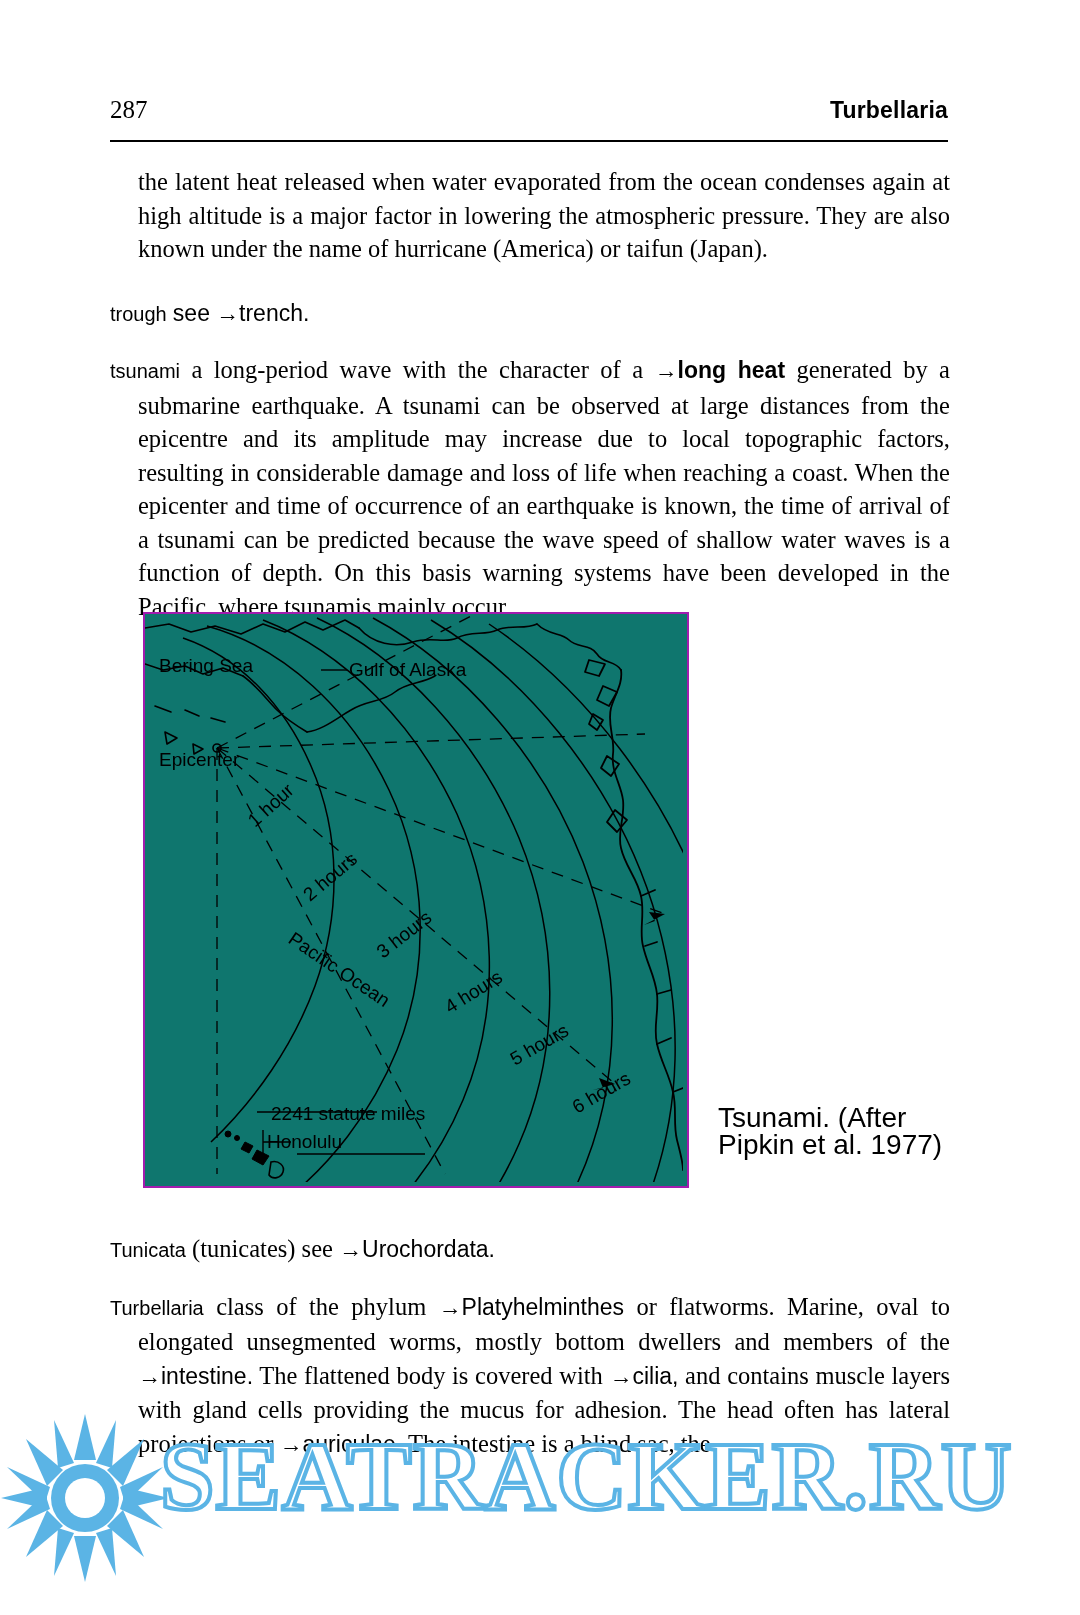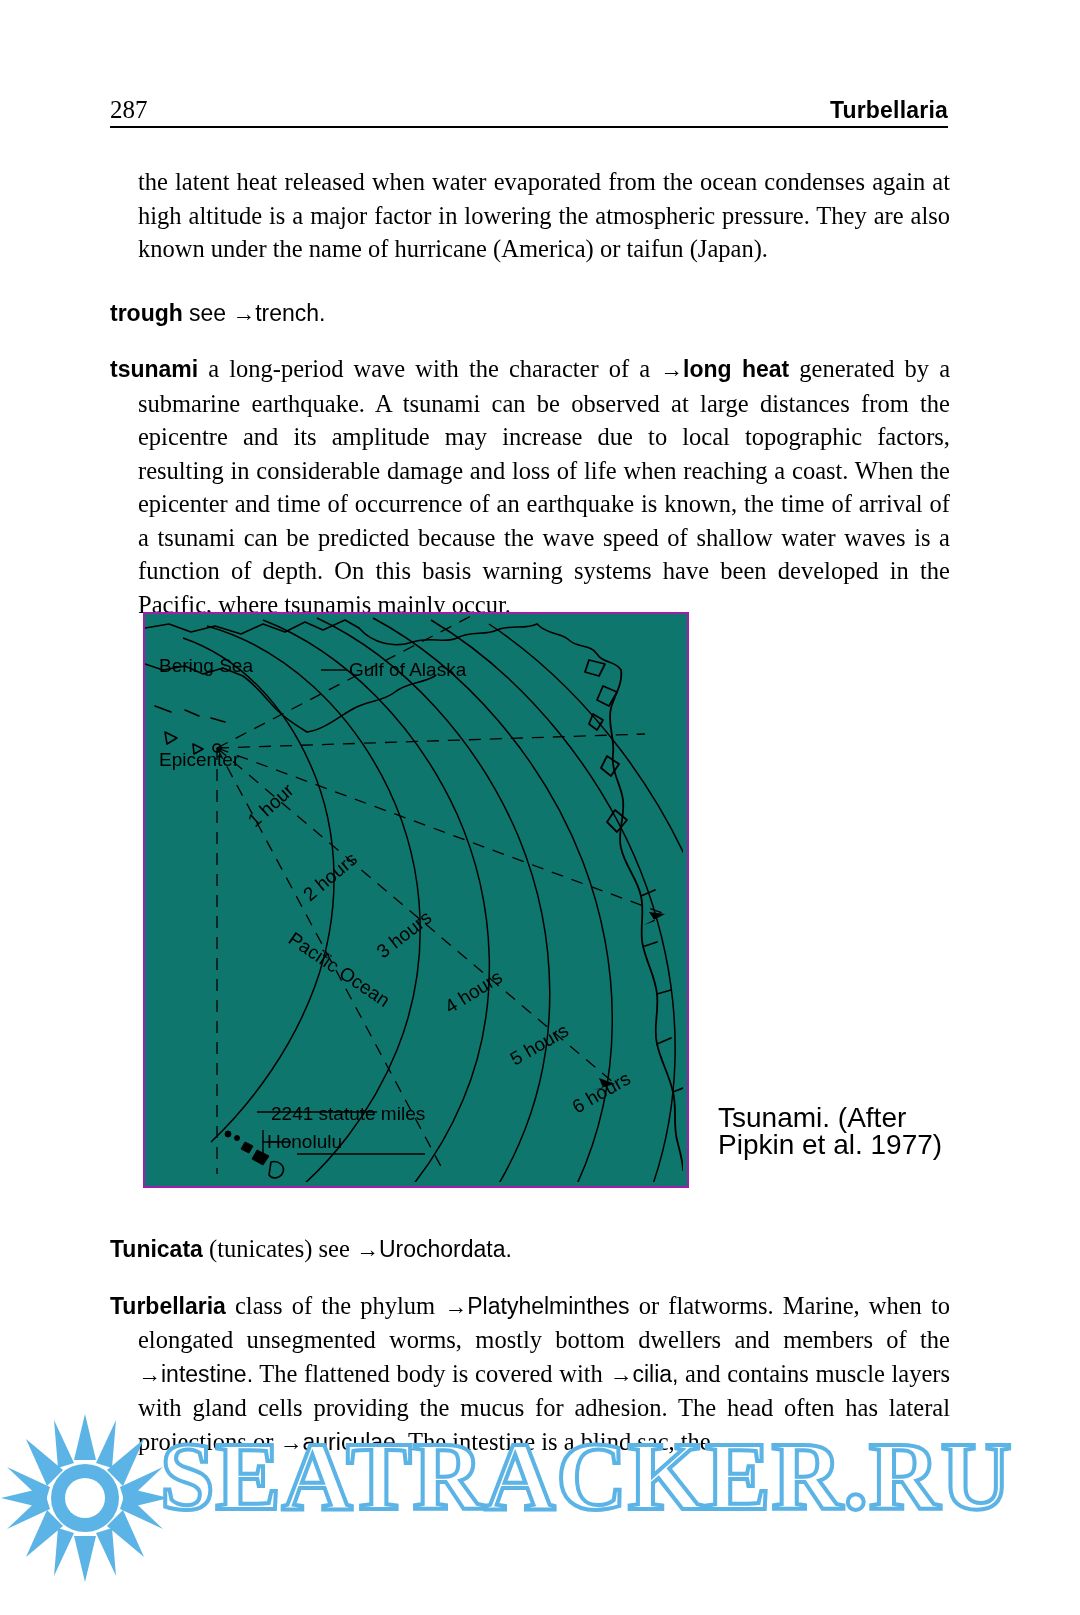--- a/index.html
+++ b/index.html
@@ -26,21 +26,21 @@
   
   .header {
     position: absolute;
     left: 110px;
     top: 96px;
     width: 838px;
     display: flex;
     align-items: flex-end;
     justify-content: space-between;
     border-bottom: 2.5px solid #000;
-    padding-bottom: 2px;
+    padding-bottom: 16px;
   }
   .header .folio {
     font-family: "Liberation Serif", serif;
     font-size: 25px;
   }
   .header .running-head {
     font-family: "Liberation Sans", sans-serif;
     font-size: 23px;
     font-weight: bold;
     letter-spacing: 0.2px;
@@ -67,22 +67,22 @@
   }
   p.first {
     padding-left: 28px;
     text-indent: 0;
   }
   .spacer-sm { height: 22px; }
   .spacer-md { height: 30px; }
 
   .term {
     font-family: "Liberation Sans", sans-serif;
-    font-weight: bold;
-    font-size: 23px;
+    font-weight: normal;
+    font-size: 20px;
   }
   .sans {
     font-family: "Liberation Sans", sans-serif;
     font-size: 23px;
   }
   .sans-b {
     font-family: "Liberation Sans", sans-serif;
     font-weight: bold;
     font-size: 23px;
   }
@@ -266,21 +266,21 @@
       <span>(tunicates) see</span>
       <span class="sans">→</span><span class="sans">Urochordata.</span>
     </p>
 
     <div class="spacer-sm"></div>
 
     <p class="para indent">
       <span class="term">Turbellaria</span>
       <span>class of the phylum</span>
       <span class="sans">→</span><span class="sans">Platyhelminthes</span>
-      <span>or flatworms. Marine, when to elongated unsegmented worms, mostly bottom dwellers and members of the</span>
+      <span>or flatworms. Marine, oval to elongated unsegmented worms, mostly bottom dwellers and members of the</span>
       <span class="sans">→</span><span class="sans">intestine.</span>
       <span>The flattened body is covered with</span>
       <span class="sans">→</span><span class="sans">cilia,</span>
       <span>and contains muscle layers with gland cells providing the mucus for adhesion. The head often has lateral projections or</span>
       <span class="sans">→</span><span class="sans">auriculae.</span>
       <span>The intestine is a blind sac, the</span>
     </p>
   </div>
 
   <div class="watermark">

